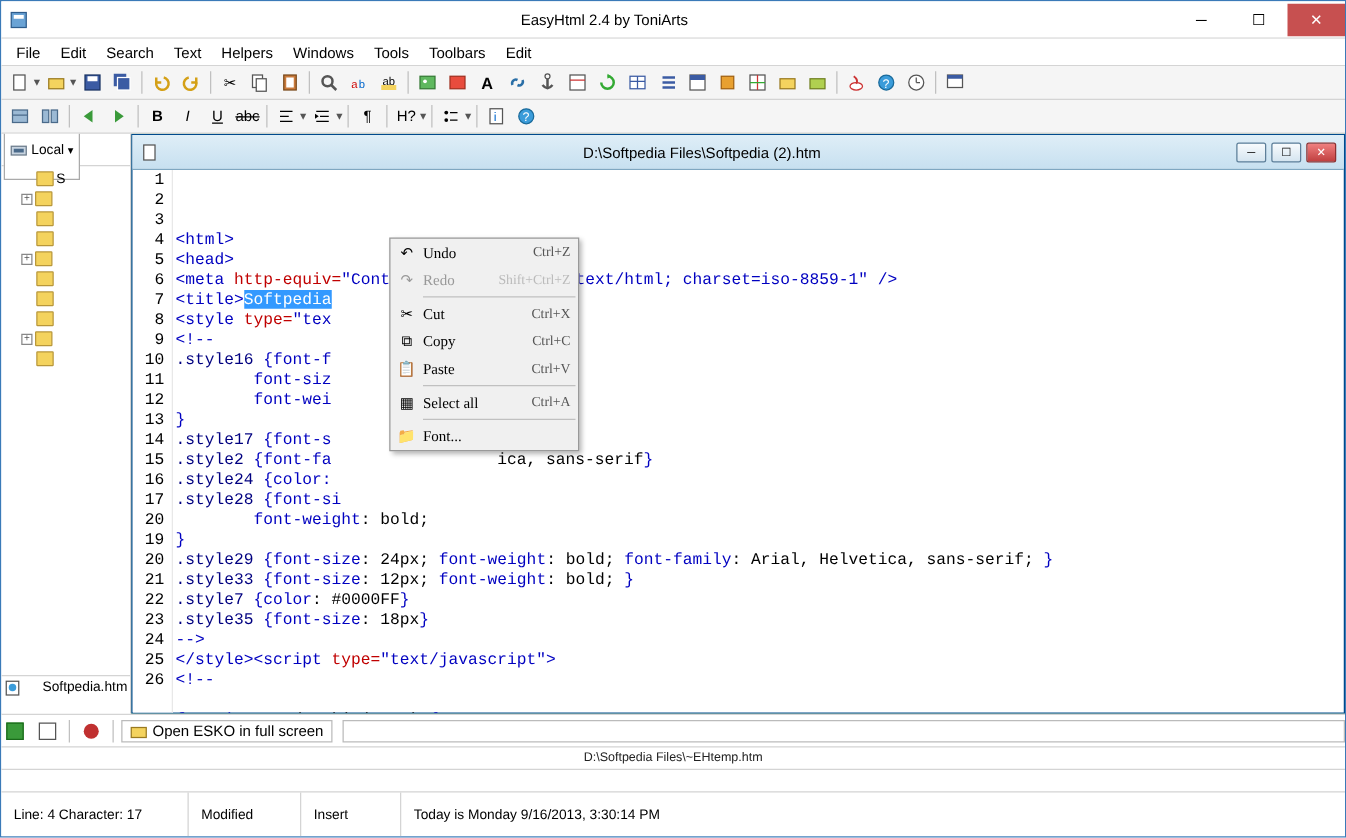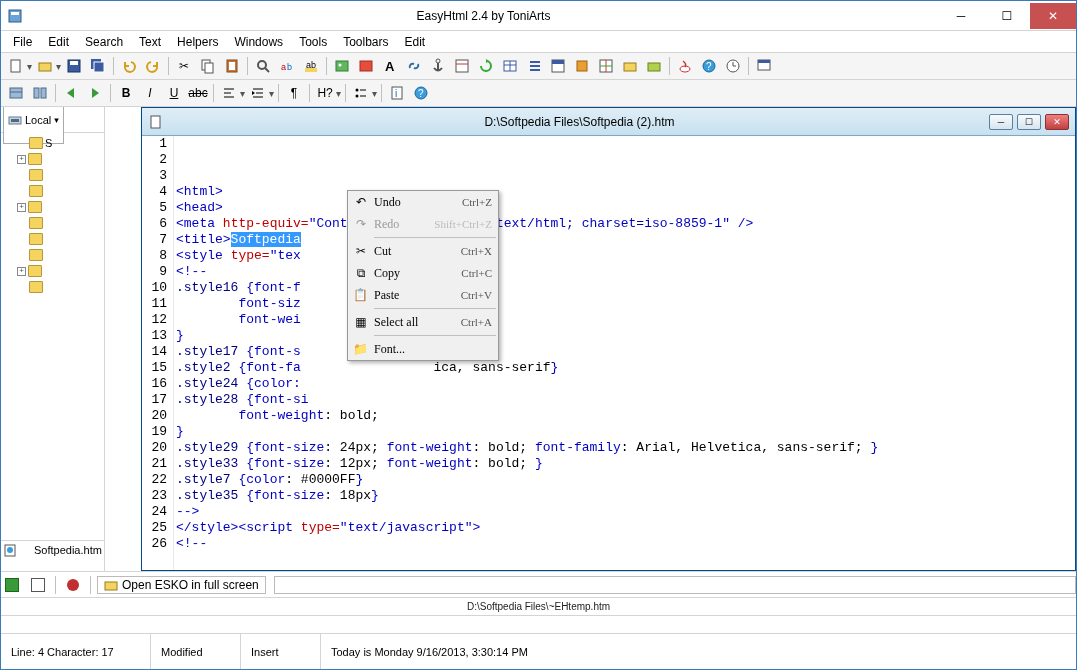--- a/index.html
+++ b/index.html
@@ -19,21 +19,21 @@
 .main { flex: 1; display: flex; overflow: hidden; }
 .sidebar { width: 104px; border-right: 1px solid #d4d4d4; display: flex; flex-direction: column; background: #fff; }
 .sidebar-top { height: 26px; display: flex; align-items: center; padding: 2px; border-bottom: 1px solid #d4d4d4; }
 .local-btn { display: flex; align-items: center; border: 1px solid #aaa; padding: 1px 4px; font-size: 11px; background: #fff; }
 .tree { flex: 1; overflow: auto; font-size: 11px; padding: 2px; border-bottom: 1px solid #d4d4d4; }
 .tree-row { display: flex; align-items: center; height: 16px; white-space: nowrap; }
 .tree-exp { width: 9px; height: 9px; border: 1px solid #888; display: flex; align-items: center; justify-content: center; font-size: 8px; line-height: 1; margin-right: 2px; color: #555; }
 .folder-icon { width: 14px; height: 12px; background: #f4d35e; border: 1px solid #b8973a; border-radius: 1px; display: inline-block; margin-right: 2px; }
 .sidebar-files { height: 30px; padding: 2px; font-size: 11px; }
 .file-row { display: flex; align-items: center; gap: 17px; }
-.mdi-area { flex: 1; background: #84cc16; position: relative; margin-left: 36px; }
+.mdi-area { flex: 1; background: #84cc16; position: relative; }
 .doc-win { position: absolute; top: 0; left: 0; right: 0; bottom: 0; border: 1px solid #004a8c; background: #fff; display: flex; flex-direction: column; }
 .doc-title { height: 28px; background: linear-gradient(#dfeef7, #c7e0f0); display: flex; align-items: center; border-bottom: 1px solid #7fa7c1; }
 .doc-title .icon { margin: 0 6px; width: 16px; height: 16px; }
 .doc-title .txt { flex: 1; text-align: center; font-size: 12px; }
 .doc-btns { display: flex; gap: 4px; padding-right: 6px; }
 .doc-btn { width: 24px; height: 16px; border: 1px solid #5e7f99; border-radius: 2px; background: linear-gradient(#f8fbfd,#d5e5f0); display: flex; align-items: center; justify-content: center; font-size: 9px; }
 .doc-btn.close { background: linear-gradient(#f08080,#c04040); color: #fff; border-color: #8c3030; }
 .editor { flex: 1; display: flex; overflow: auto; font-family: "Courier New", monospace; font-size: 13px; line-height: 16px; }
 .editor .gutter { width: 32px; background: #fff; text-align: right; padding-right: 6px; color: #000; border-right: 1px solid #e8e8e8; }
 .editor .code { flex: 1; padding-left: 2px; white-space: pre; position: relative; }

